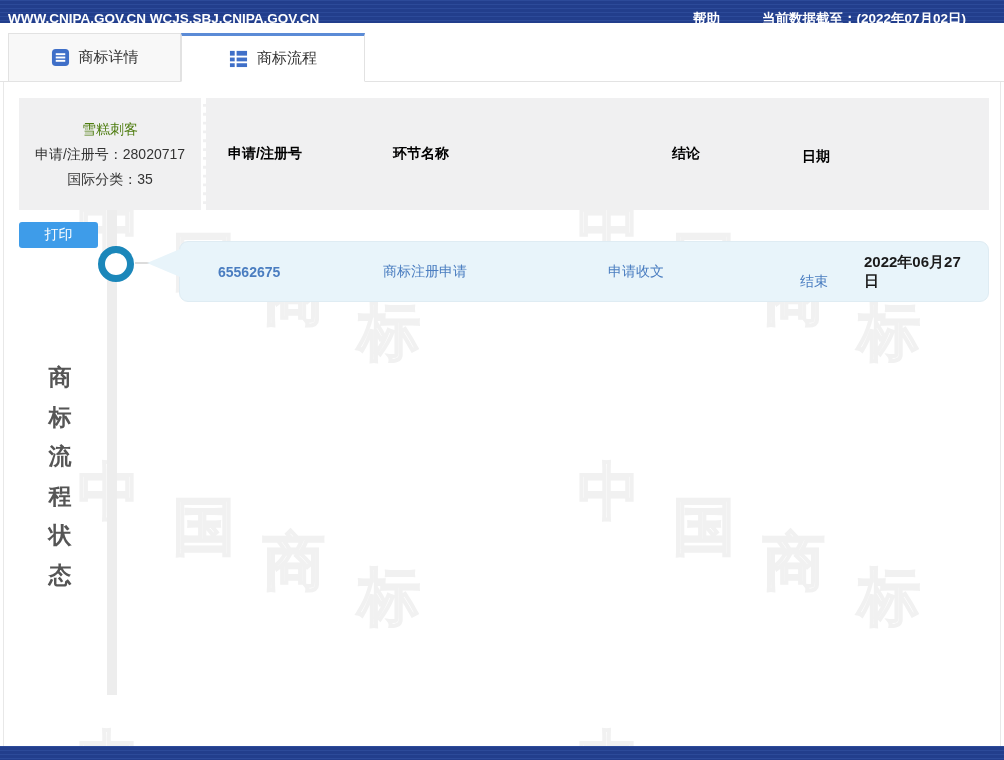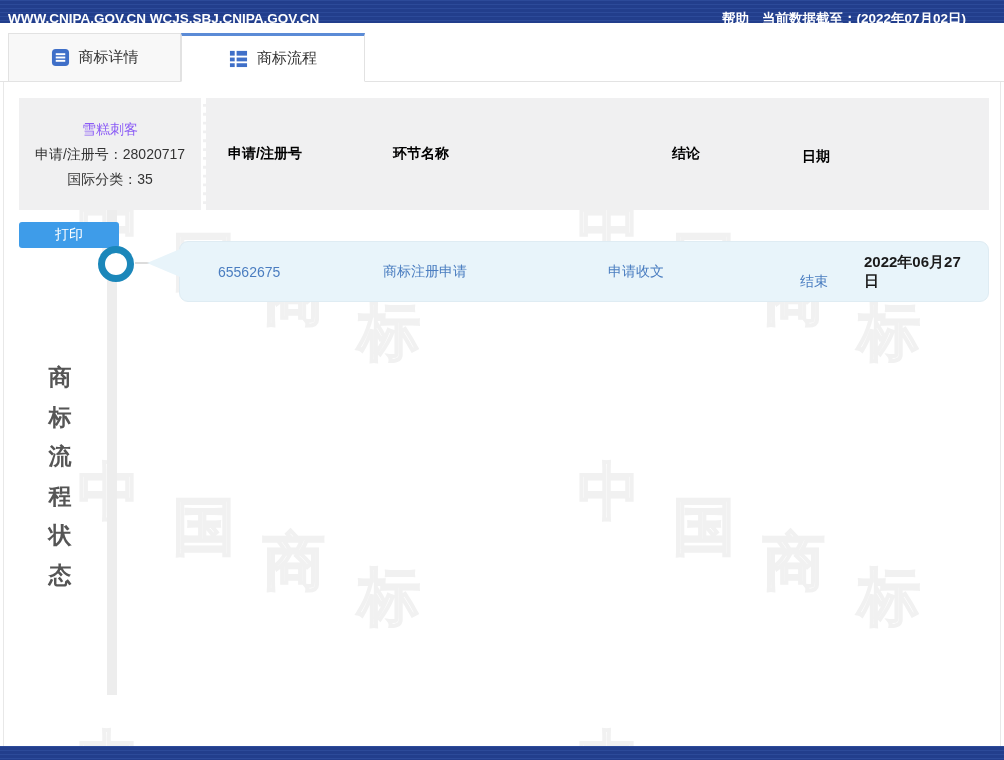--- a/index.html
+++ b/index.html
@@ -6,21 +6,21 @@
   html,body { width:1004px; height:760px; background:#fff; overflow:hidden;
     font-family:"Liberation Sans","DejaVu Sans",sans-serif; }
 
   
   .topbar{
     position:absolute; left:0; top:0; width:1004px; height:37px;
     background:repeating-linear-gradient(180deg,#2c4a99 0 1.5px,#223e8c 1.5px 4px);
     color:#fff; display:flex; align-items:center; justify-content:space-between;
     font-size:13.5px; font-weight:bold; padding:0 38px 0 8px;
   }
-  .topbar-right{ display:flex; gap:13px; }
+  .topbar-right{ display:flex; gap:42px; }
   .topbar a{ color:#fff; text-decoration:none; cursor:pointer; }
 
   
   .tabrow{ position:absolute; left:0; top:23px; width:1004px; height:59px; background:#fff; }
   .tab{
     position:absolute; top:10px; height:49px; display:flex; align-items:center; justify-content:center;
     gap:9px; font-size:15px; color:#333; background:#f8f8f8;
     border:1px solid #e2e2e2; cursor:pointer;
   }
   .tab.active{ background:#fff; border-top:3px solid #5b8bd6; border-bottom:1px solid #fff; z-index:3; }
@@ -34,34 +34,34 @@
   }
   
   .wm{ position:absolute; font-size:62px; font-weight:bold; color:transparent;
        -webkit-text-stroke:2px #f1f1f1; z-index:0; user-select:none; }
 
   .infocard{
     position:absolute; left:15px; top:16px; width:182px; height:112px; background:#f0f0f1;
     display:flex; flex-direction:column; justify-content:center; align-items:center;
     font-size:14px; color:#333; line-height:25px; z-index:1; text-align:center;
   }
-  .tm-name{ color:#8b5cf6; }
+  .tm-name{ color:#4d7c0f; }
 
   .theader{
     position:absolute; left:199px; top:16px; width:786px; height:112px; background:#f0f0f1;
     border-left:3px dashed #ffffff; z-index:1;
     display:grid; grid-template-columns:165px 225px 160px 100px 1fr; align-items:center;
     padding-left:10px; font-size:14px; font-weight:bold; color:#000000;
   }
   .th-cell{ padding-left:12px; }
   .th-cell.c4{ padding-left:0; text-align:center; }
   .th-cell.c5{ padding-left:0; text-align:center;margin-top:6px; }
 
   .print-btn{
-    position:absolute; left:15px; top:140px; width:100px; height:26px; background:#3e9ce9;
+    position:absolute; left:15px; top:140px; width:79px; height:26px; background:#3e9ce9;
     color:#fff; font-size:14px; border:none; border-radius:3px; cursor:pointer; z-index:2;
   }
 
   .timeline{ position:absolute; left:103px; top:128px; width:10px; height:485px; background:#ededed; z-index:1; }
   .tl-circle{
     position:absolute; left:94px; top:164px; width:36px; height:36px; border-radius:50%;
     background:#fff; border:7px solid #1b87ba; z-index:2;
   }
   .tl-connector{ position:absolute; left:131px; top:180px; width:16px; height:2px; background:#dcdcdc; z-index:1; }
   .bubble-pointer{
@@ -69,21 +69,21 @@
     border-top:14px solid transparent; border-bottom:14px solid transparent;
     border-right:33px solid #e8f4fa;
   }
   .bubble{
     position:absolute; left:175px; top:159px; width:810px; height:61px; background:#e8f4fa;
     border:1px solid #dfecf3; border-radius:9px; z-index:1; cursor:pointer;
     display:grid; grid-template-columns:165px 225px 160px 100px 1fr; align-items:center;
     padding-left:34px; font-size:14px; color:#4a7dc0;
   }
   .td-cell{ padding-left:4px; }
-  .td-cell.c1{ font-weight:normal; }
+  .td-cell.c1{ font-weight:bold; }
   .td-cell.c4{ padding-left:0; text-align:center;margin-top:20px; }
   .td-cell.c5{ padding-left:0; padding-right:16px; color:#1a1a1a; font-weight:bold; font-size:15px; }
 
   .vtitle{
     position:absolute; left:39px; top:276px; width:34px; z-index:1;
     font-size:23px; font-weight:bold; color:#555; text-align:center; line-height:39.5px;
   }
 
   
   .footbar{

